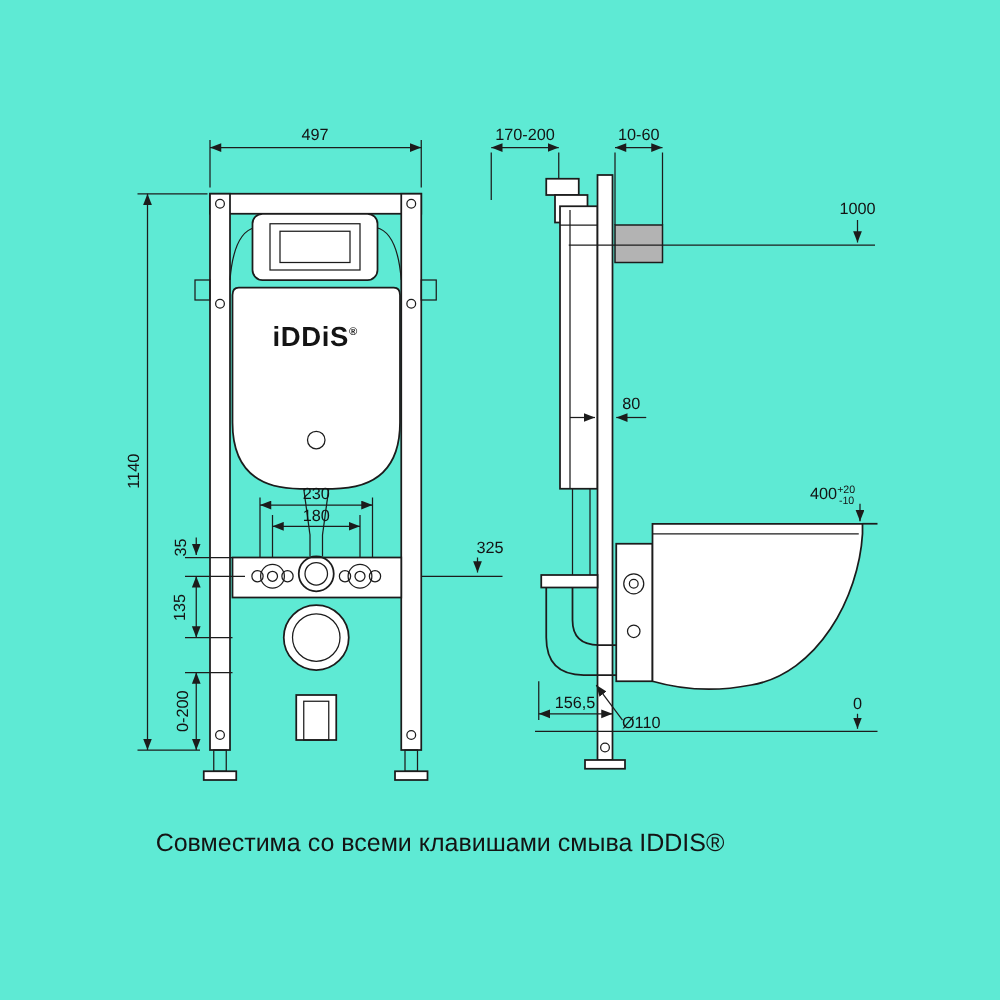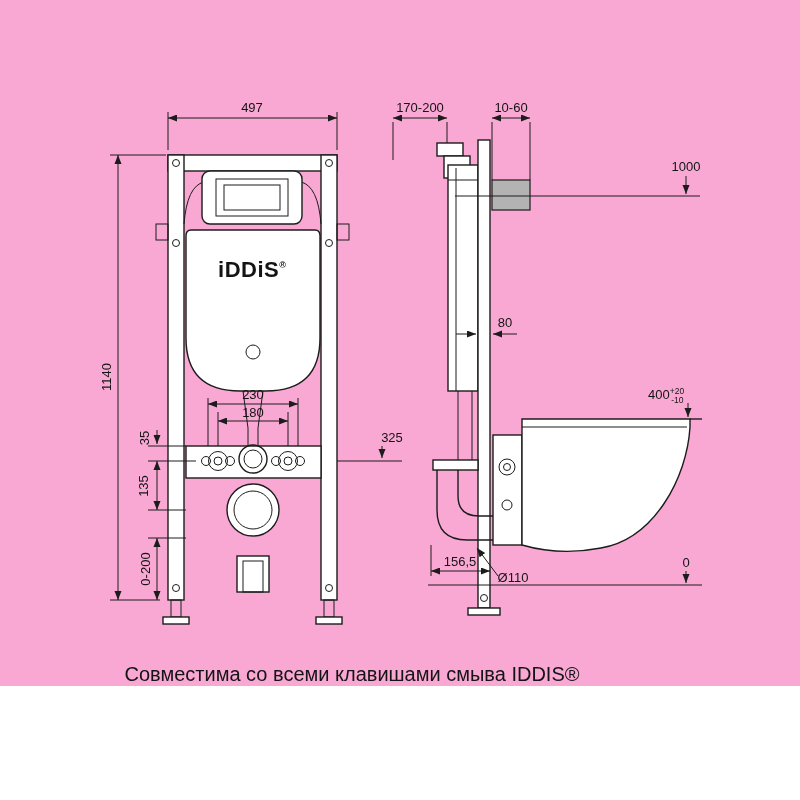--- a/index.html
+++ b/index.html
@@ -1,16 +1,16 @@
 <!DOCTYPE html>
 <html><head>
 <meta charset="utf-8">
 <style>
   html,body{margin:0;padding:0;background:#fff;}
-  .stage{position:relative;width:800px;height:686px;background:#f9a8d4;overflow:hidden;}
+  .stage{position:relative;width:800px;height:800px;background:#5eead4;overflow:hidden;}
   svg{display:block;}
   .ln{stroke:#1c1c1c;stroke-width:1.4;fill:none;}
   .lnw{stroke:#1c1c1c;stroke-width:1.4;fill:#fff;}
   .thin{stroke:#1c1c1c;stroke-width:1;fill:none;}
   .dim{stroke:#1c1c1c;stroke-width:1;fill:none;}
   text{fill:#141414;font-family:"Liberation Sans","DejaVu Sans",sans-serif;}
   .dimtxt{font-size:13px;}
   .toltxt{font-size:8.5px;}
   .logo{font-size:22px;font-weight:700;letter-spacing:.5px;}
   .logoreg{font-size:9px;font-weight:700;}

